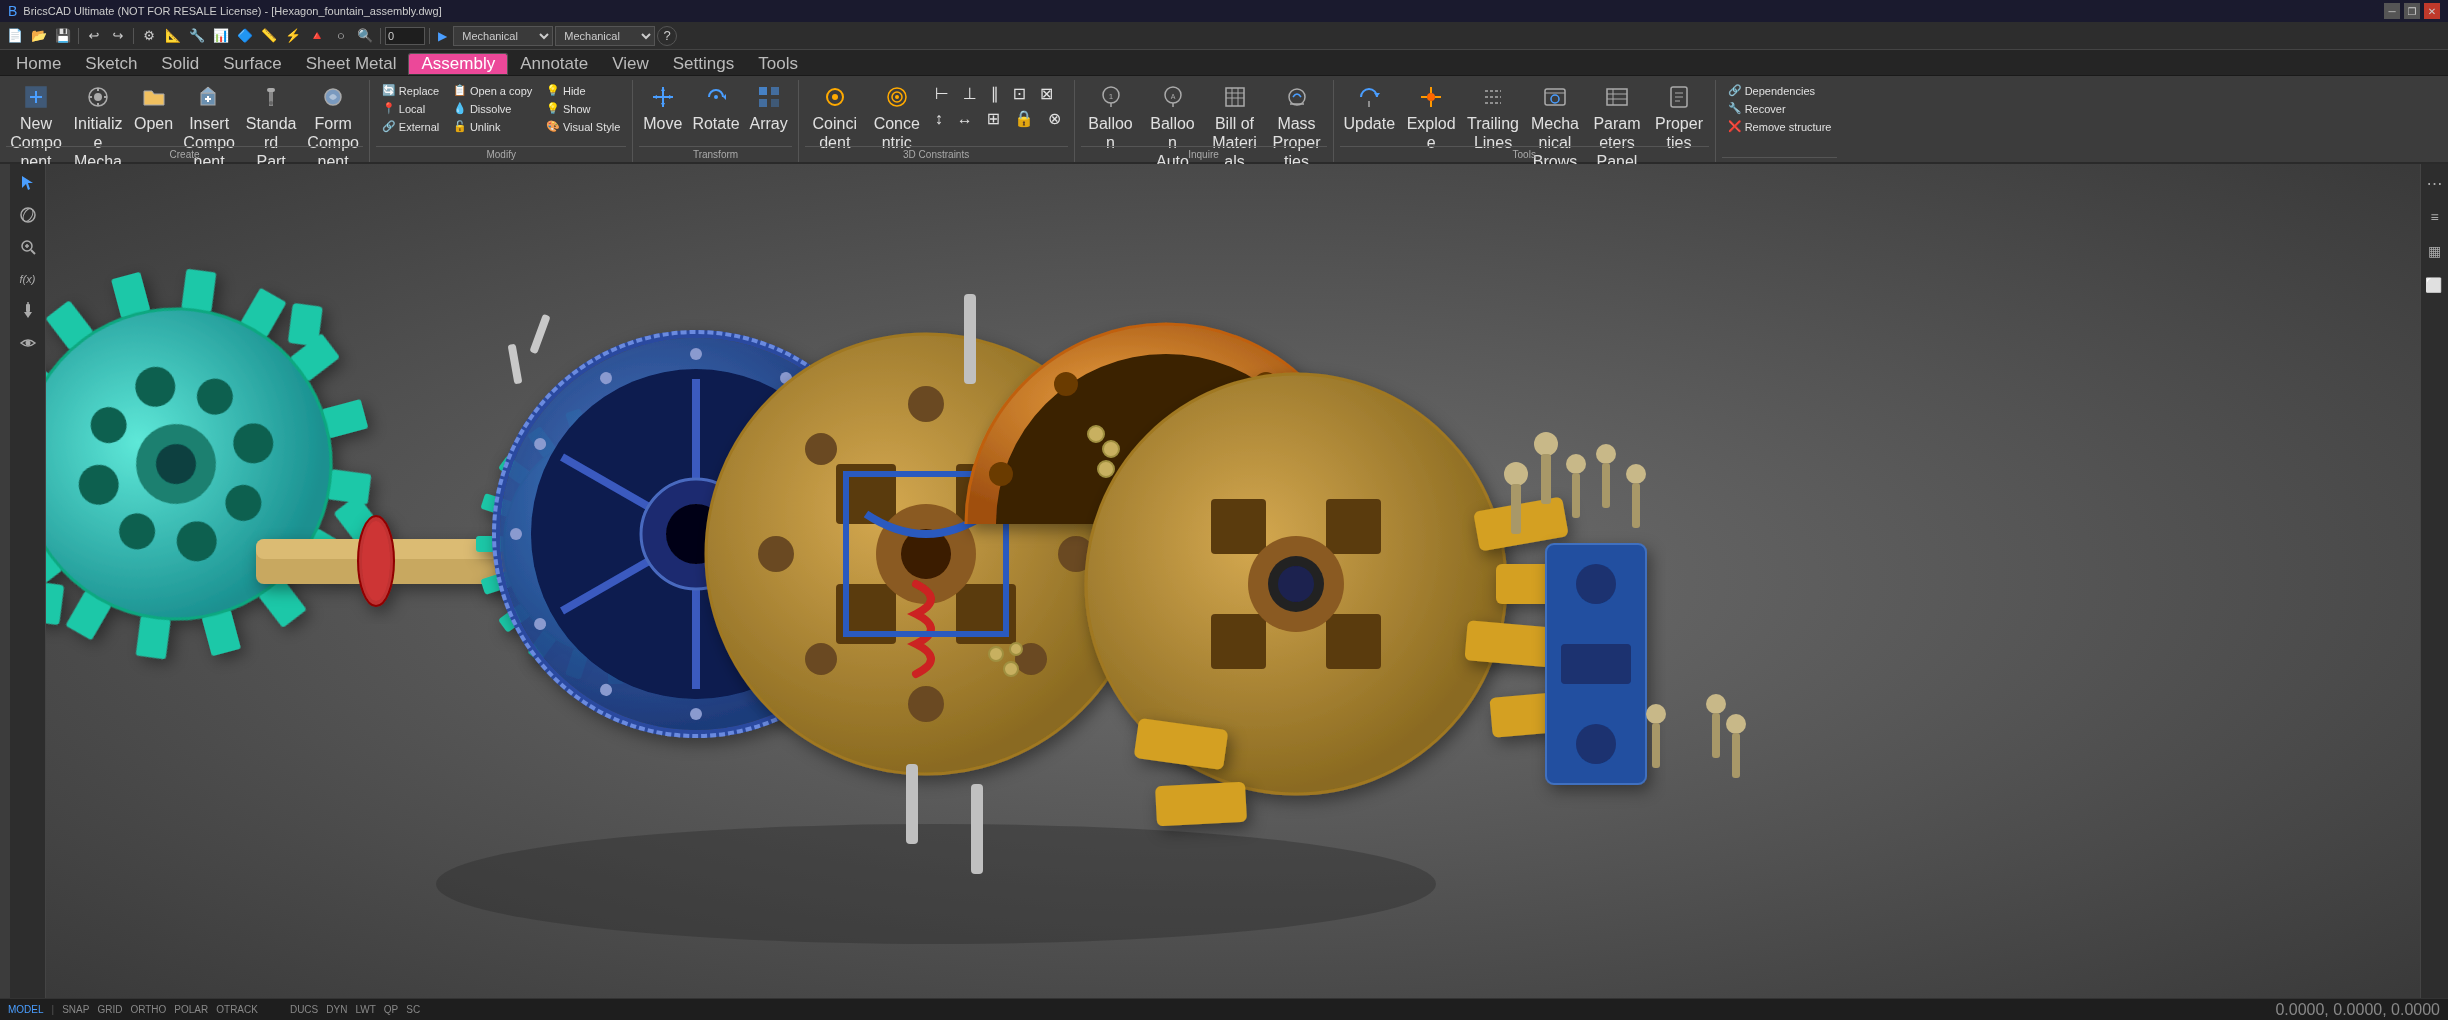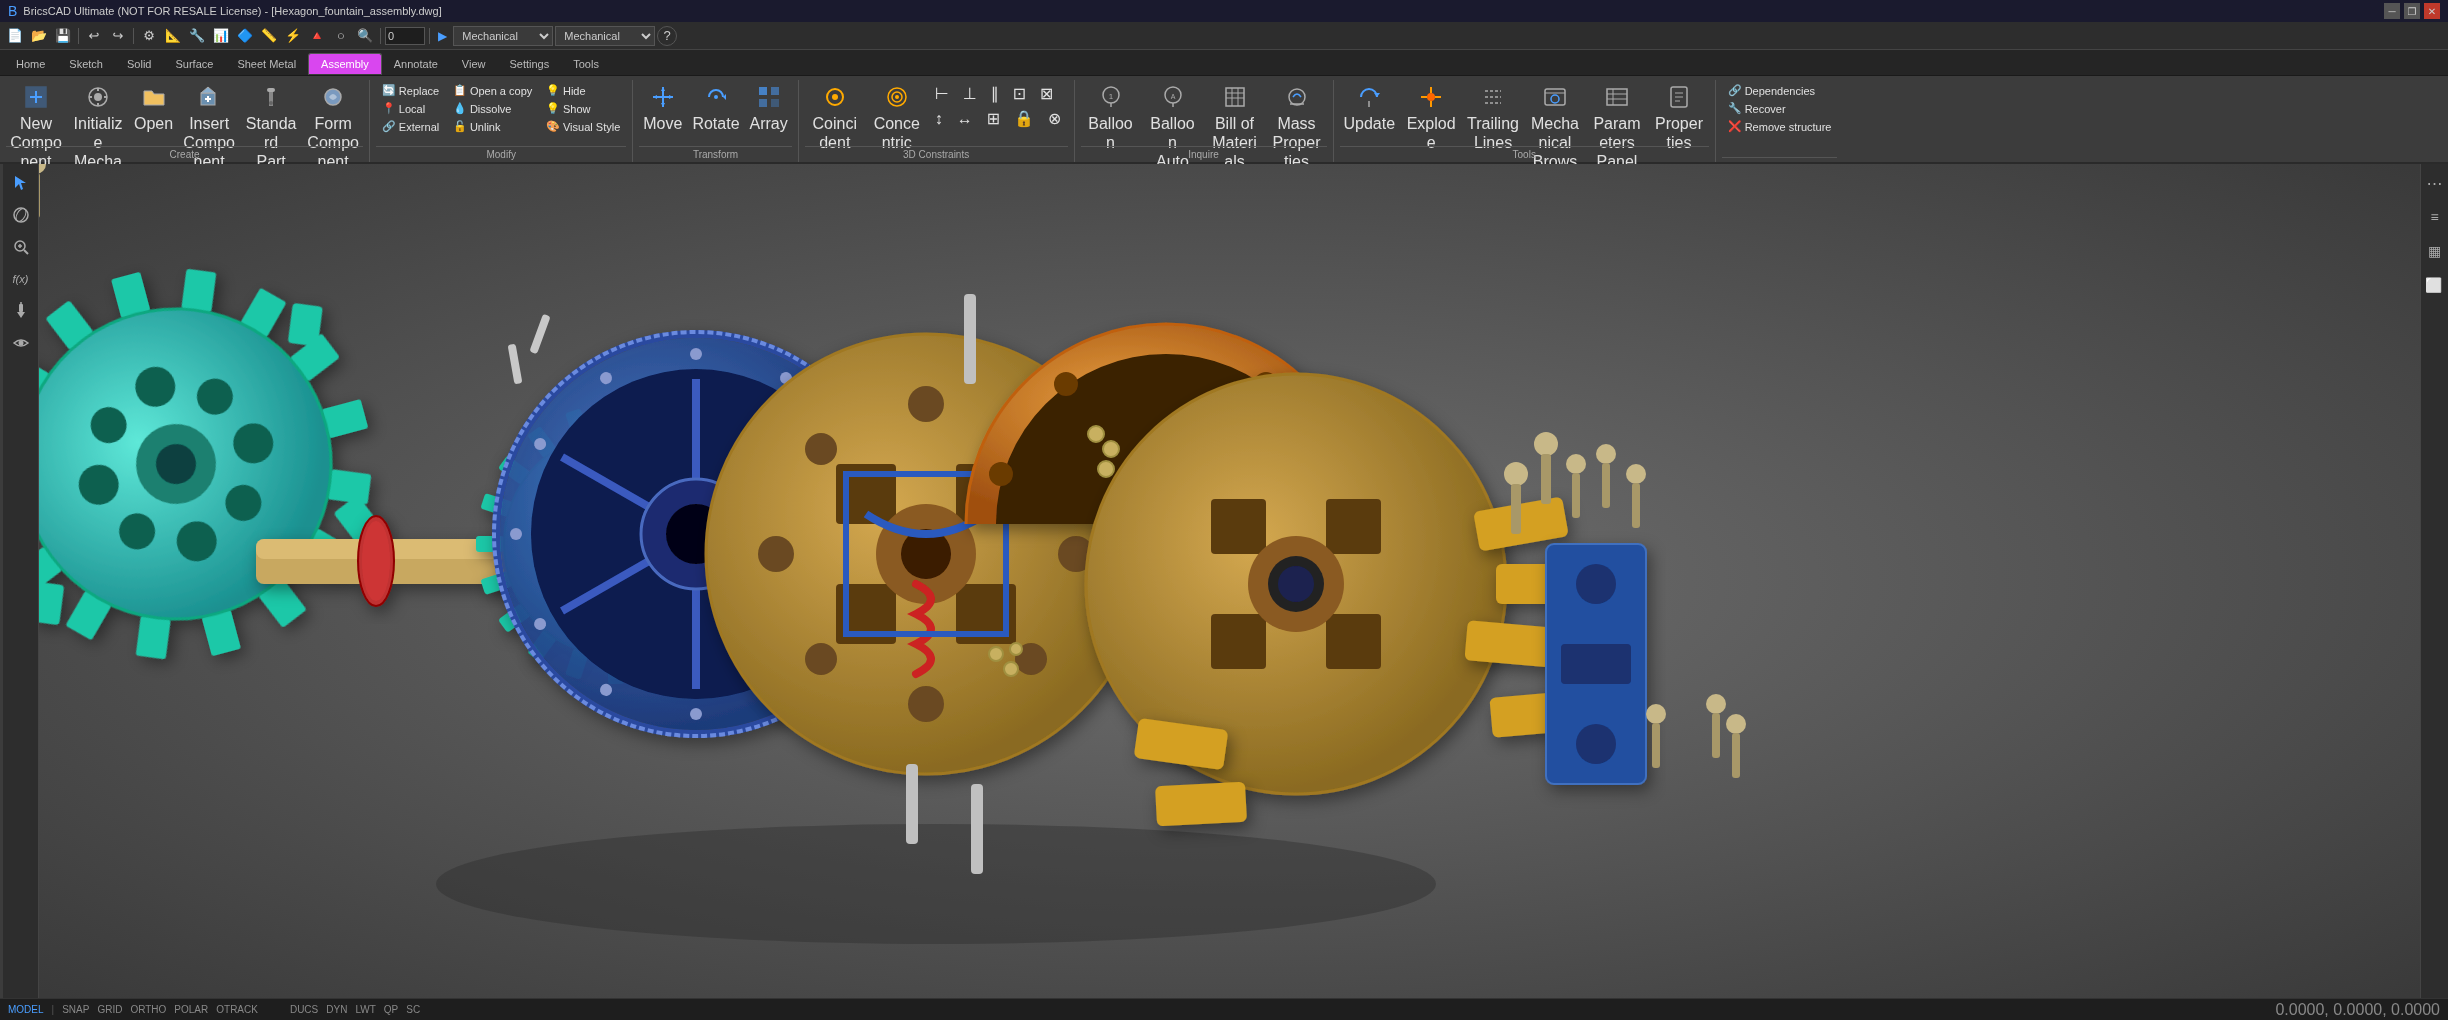--- a/index.html
+++ b/index.html
@@ -93,33 +93,33 @@
       width: 100%;
       height: 26px;
       background: #252525;
       display: flex;
       align-items: flex-end;
       padding: 0 4px;
       border-bottom: 1px solid #1a1a1a;
     }
     .tab-item {
       padding: 4px 12px;
-      font-size: 11px;
+      font-size: 17px;
       color: #bbb;
       cursor: pointer;
       border-top-left-radius: 3px;
       border-top-right-radius: 3px;
       background: transparent;
       border: none;
       height: 22px;
       display: flex;
       align-items: center;
     }
     .tab-item.active {
-      background: #d946ef;
+      background: #ec4899;
       color: #fff;
       border: 1px solid #555;
       border-bottom: 1px solid #3c3c3c;
     }
 
     
     #ribbon {
       width: 100%;
       height: 88px;
       background: #3c3c3c;
@@ -197,21 +197,21 @@
     .ribbon-col {
       display: flex;
       flex-direction: column;
       gap: 1px;
       justify-content: center;
     }
 
     
     #left-sidebar {
       position: absolute;
-      left: 3px;
+      left: 10px;
       top: 164px;
       width: 36px;
       height: calc(1020px - 164px - 22px);
       background: #2d2d2d;
       display: flex;
       flex-direction: column;
       align-items: center;
       padding: 4px 0;
       gap: 2px;
       border-right: 1px solid #444;

